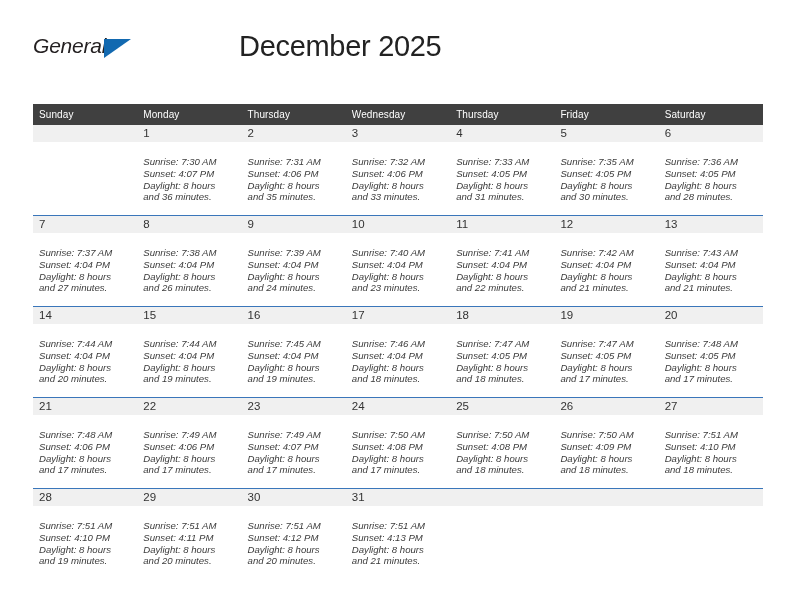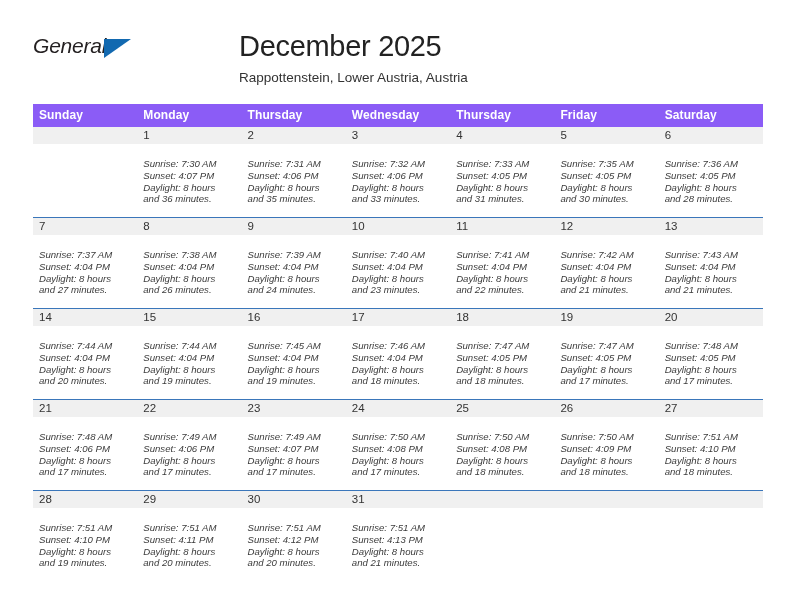--- a/index.html
+++ b/index.html
@@ -94,24 +94,24 @@
   
   .calendar {
     position: absolute;
     left: 33px;
     top: 104px;
     width: 730px;
     border-collapse: collapse;
     table-layout: fixed;
   }
   .calendar th {
-    background: #8b5cf6;
+    background: #404040;
     color: #ffffff;
-    font-size: 12px;
-    font-weight: bold;
+    font-size: 10px;
+    font-weight: normal;
     text-align: left;
     padding: 4px 0 5px 6px;
     height: 21px;
     letter-spacing: 0.1px;
   }
   .calendar td {
     vertical-align: top;
     padding: 0;
     width: 104.28px;
     height: 90px;
@@ -156,21 +156,20 @@
   <div class="header">
 
     <div class="logo">
       <div class="logo-row1">
         <span class="logo-general">General</span><span class="logo-triangle"></span>
       </div>
     </div>
 
     <div class="title-block">
       <h1 class="month-title">December 2025</h1>
-      <p class="location-subtitle">Rappottenstein, Lower Austria, Austria</p>
     </div>
 
   </div>
 
   <table class="calendar">
     <thead>
       <tr>
         <th>Sunday</th>
         <th>Monday</th>
         <th>Thursday</th>

